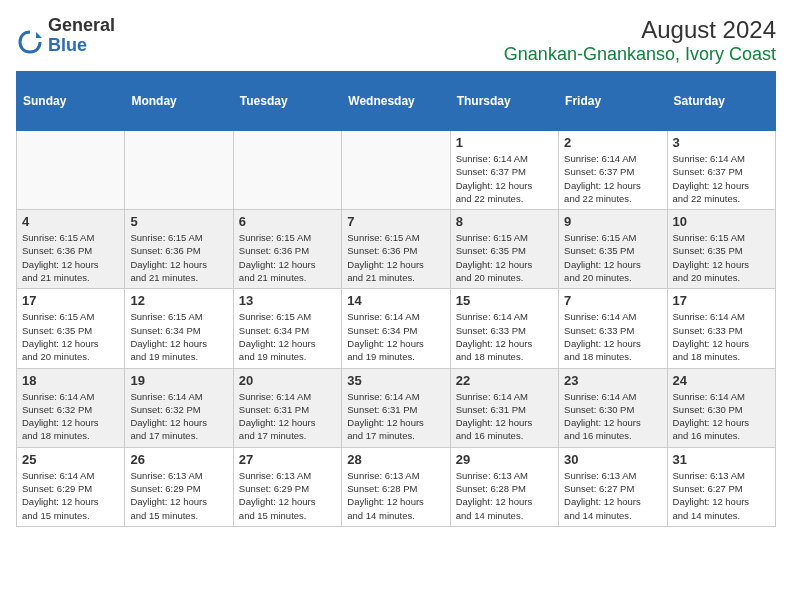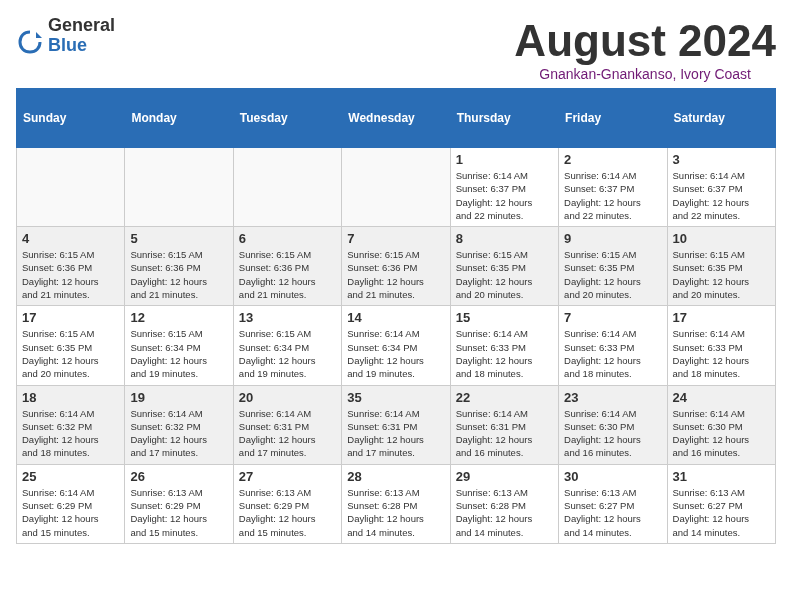--- a/index.html
+++ b/index.html
@@ -37,27 +37,27 @@
     }
     .logo-icon {
       width: 28px;
       height: 28px;
       margin-right: 4px;
     }
     .title-area {
       text-align: right;
     }
     .month-year {
-      font-size: 44px;
-      font-weight: bold;
+      font-size: 24px;
+      font-weight: normal;
       color: #333;
     }
     .location {
-      font-size: 14px;
-      color: #701a75;
+      font-size: 18px;
+      color: #15803d;
       text-align: center;
     }
     .calendar {
       width: 100%;
       border-collapse: collapse;
       margin-top: 6px;
     }
     .calendar th {
       background-color: #2a6db5;
       color: white;

